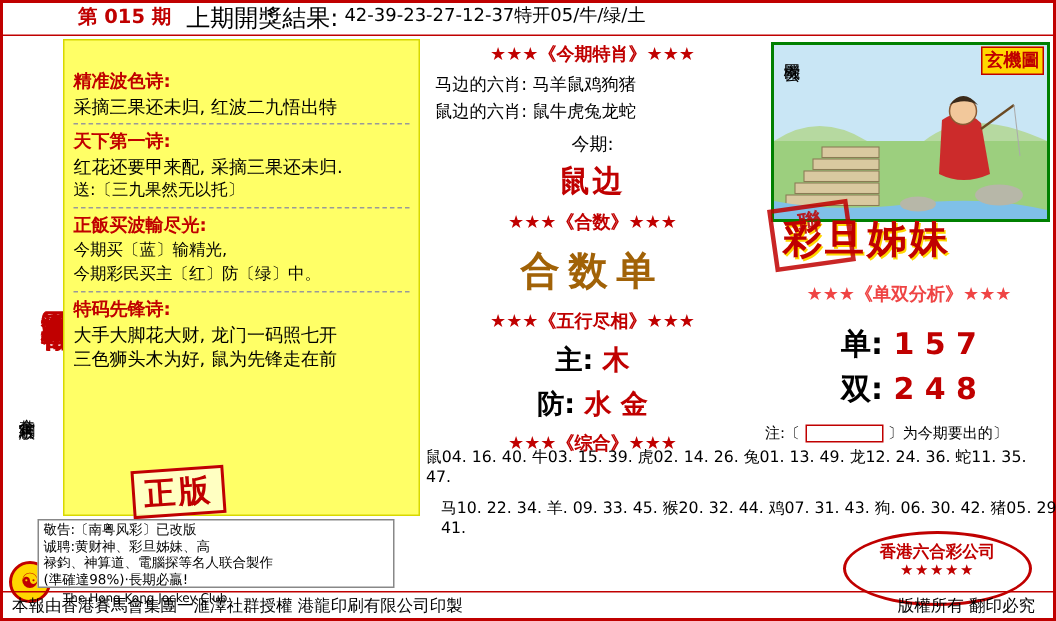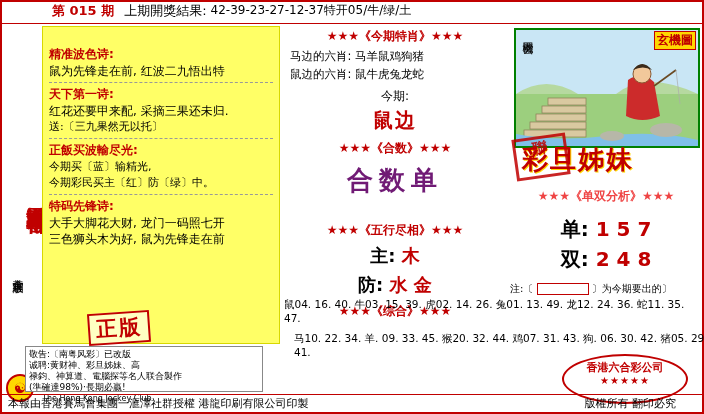--- a/index.html
+++ b/index.html
@@ -23,21 +23,21 @@
     border-bottom:1px solid #c00000;
     display:flex; 
     font-size:12px; color:#000;
     white-space:nowrap;
   }
   .issue-no {
     color:#c00000; font-weight:bold; font-size:13px;
     margin-left:50px; margin-right:10px;
     font-family:"DejaVu Sans", sans-serif;
   }
-  .prev-label { color:#000; font-size:13px; margin-right:4px;}
+  .prev-label { color:#000; font-size:16px; margin-right:4px;}
   .prev-result { color:#000; font-size:12px; letter-spacing:0px;}
   
   .lefttitle {
     position:absolute; left:2px; top:24px; width:44px; height:340px;
     color:#c00000;
     font-weight:bold;
     font-size:19px;
     line-height:22px;
     text-align:center;
     writing-mode:vertical-rl;
@@ -95,22 +95,22 @@
     font-size:12px; color:#000; text-align:center;
   }
   .star-head { color:#c00000; font-weight:bold; font-size:12px; margin:2px 0 4px;}
   .mid-line { text-align:left; font-size:11.5px; margin:3px 6px; }
   .mid-jinqi { font-size:12px; margin-top:6px; }
   .mid-shubian {
     color:#c00000; font-weight:bold; font-size:20px; margin:2px 0 6px;
     letter-spacing:2px;
   }
   .mid-heshudan {
-    color:#701a75; font-weight:bold; font-size:26px;
-    letter-spacing:6px; margin:6px 0 24px;
+    color:#a16207; font-weight:bold; font-size:26px;
+    letter-spacing:6px; margin:6px 0 8px;
   }
   .mid-wx-row { font-size:18px; color:#c00000; font-weight:bold; margin:5px 0;}
   .mid-wx-row .lab { color:#000; font-weight:bold; }
   .mid-zonghe { color:#c00000; font-weight:bold; font-size:12px; margin-top:6px;}
   .picframe {
     position:absolute; left:512px; top:26px; width:186px; height:120px;
     border:2px solid #008000;
     background:linear-gradient(#bfe3f5 0%, #bfe3f5 55%, #9fd08a 55%, #8fc878 100%);
     overflow:hidden;
   }
@@ -167,40 +167,40 @@
     padding-top:5px; line-height:13px; font-weight:bold;
   }
   .seal .stars { font-size:10px; letter-spacing:1px; }
   
   .footer {
     position:absolute; left:0; bottom:0; width:700px; height:18px;
     border-top:1px solid #c00000;
     font-size:11px; color:#000; display:flex; align-items:center;
     padding-left:6px;
   }
-  .footer .right { margin-left:auto; margin-right:26px; }
+  .footer .right { margin-left:auto; margin-right:12px; }
 </style>
 </head>
 <body>
 
 <div class="page">
 
   <div class="topbar">
     <span class="issue-no">第 015 期</span>
     <span class="prev-label">上期開獎結果:</span>
     <span class="prev-result">42-39-23-27-12-37特开05/牛/绿/土</span>
   </div>
 
   <div class="lefttitle">通天海獅五鬼聯合早報</div>
   <div class="leftsub">黃金官網版</div>
   <div class="yinyang">☯</div>
 
   <div class="yellowcol">
     <div class="yc-head">精准波色诗:</div>
-    <div class="yc-line yc-big">鼠为先锋走在前, 红波二九悟出特</div>
+    <div class="yc-line yc-big">采摘三果还未归, 红波二九悟出特</div>
     <div class="yc-sep"></div>
     <div class="yc-head">天下第一诗:</div>
     <div class="yc-line yc-big">红花还要甲来配, 采摘三果还未归.</div>
     <div class="yc-line">送:〔三九果然无以托〕</div>
     <div class="yc-sep"></div>
     <div class="yc-head">正飯买波輸尽光:</div>
     <div class="yc-line">今期买〔蓝〕输精光,</div>
     <div class="yc-line">今期彩民买主〔红〕防〔绿〕中。</div>
     <div class="yc-sep"></div>
     <div class="yc-head">特码先锋诗:</div>

